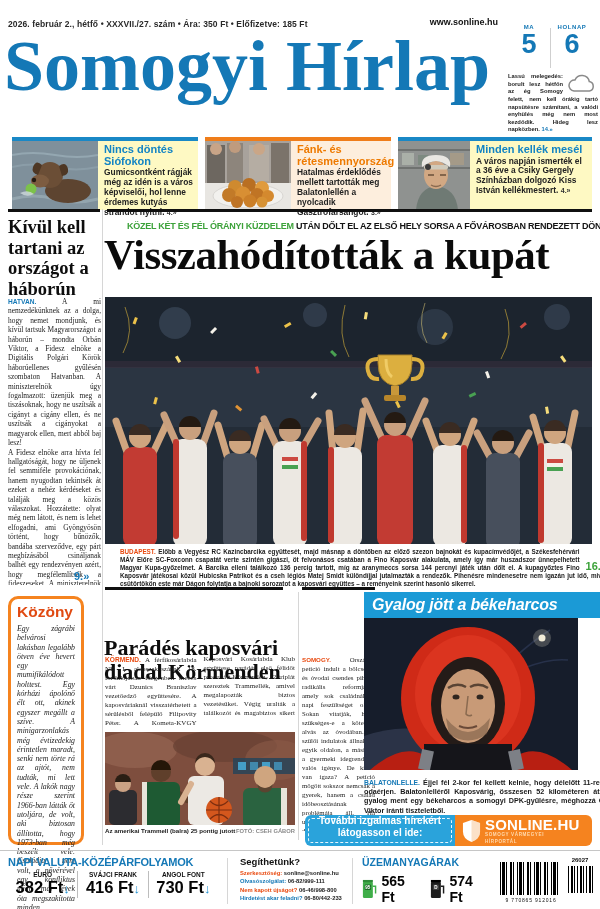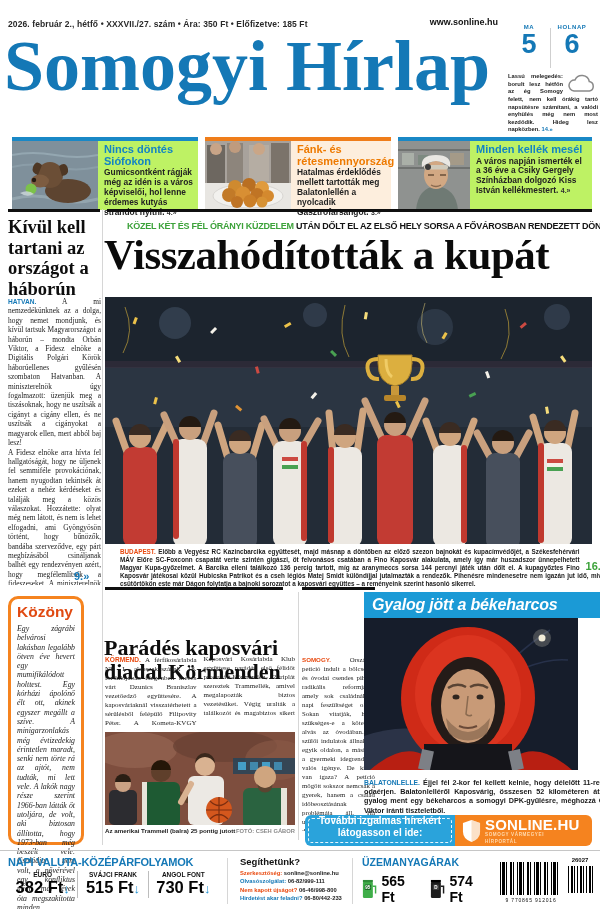--- a/index.html
+++ b/index.html
@@ -28,21 +28,21 @@
 
   
   .teaser{top:137px;height:73px;}
   .t-bar{height:4px;}
   .t-inner{display:flex;height:69px;}
   .t-img{flex:none;}
   .t-txt{flex:1;padding:3px 5px 2px 6px;}
   .t-title{font-size:11px;font-weight:800;line-height:1.05;margin-bottom:1px;}
   .t-body{font-size:8.4px;line-height:1.18;font-weight:600;color:#222;}
   .t-ref{font-size:7px;font-weight:800;color:#333;}
-  .teaser.blue .t-bar{background:#1988c6;} .teaser.blue .t-inner{background:#bef264;justify-content:center;} .teaser.blue .t-title{color:#1384c4;}
+  .teaser.blue .t-bar{background:#1988c6;} .teaser.blue .t-inner{background:#fef9c3;justify-content:center;} .teaser.blue .t-title{color:#1384c4;}
   .teaser.orange .t-bar{background:#ef7d1a;} .teaser.orange .t-inner{background:#fdeedd;} .teaser.orange .t-title{color:#ee7a00;}
 
   
   .blackbar{background:#101010;height:3px;}
   .vrule{background:#d6d6d6;width:1px;}
   .grayline{background:#c6c6c6;height:1px;}
 
   
   .lc-head{left:8px;top:217px;width:96px;font-weight:600;font-size:18.5px;line-height:1.12;color:#0d0d0d;}
   .lc-body{left:8px;top:297px;width:93px;height:288px;overflow:hidden;font-size:7.4px;line-height:9.4px;
@@ -496,21 +496,21 @@
   <div class="abs vrule" style="left:352px;top:858px;height:46px;"></div>
 
   <div class="abs val-title">NAPI VALUTA-KÖZÉPÁRFOLYAMOK</div>
   <div class="abs val-row">
     <div class="val-cell">
       <div class="val-label">EURÓ</div>
       <div class="val-value"><span>382 Ft</span><span class="val-arrow">↓</span></div>
     </div>
     <div class="val-cell">
       <div class="val-label">SVÁJCI FRANK</div>
-      <div class="val-value"><span>515 Ft</span><span class="val-arrow">↓</span></div>
+      <div class="val-value"><span>416 Ft</span><span class="val-arrow">↓</span></div>
     </div>
     <div class="val-cell">
       <div class="val-label">ANGOL FONT</div>
       <div class="val-value"><span>730 Ft</span><span class="val-arrow">↓</span></div>
     </div>
   </div>
 
   <div class="abs help-title">Segíthetünk?</div>
   <div class="abs help-lines">
     <div><span class="help-label hl-o">Szerkesztőség:</span> <span>sonline@sonline.hu</span></div>

